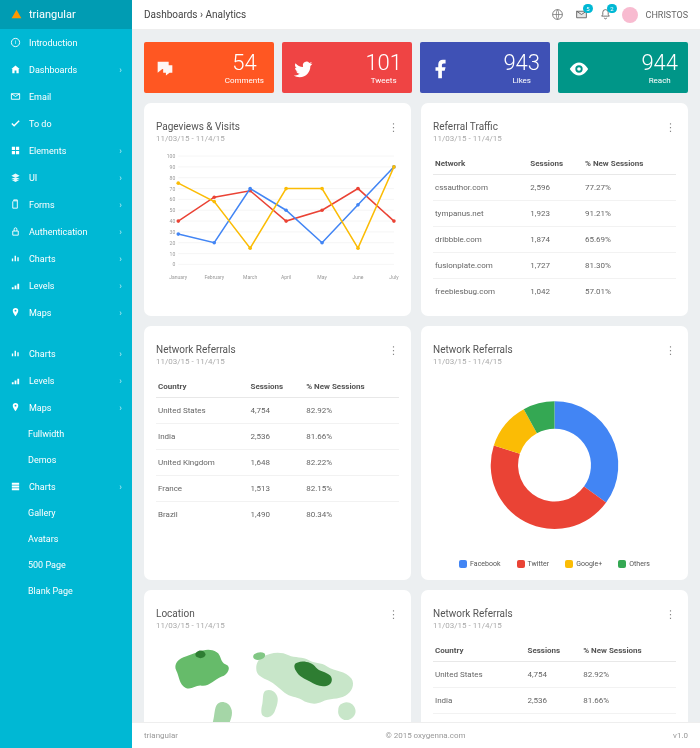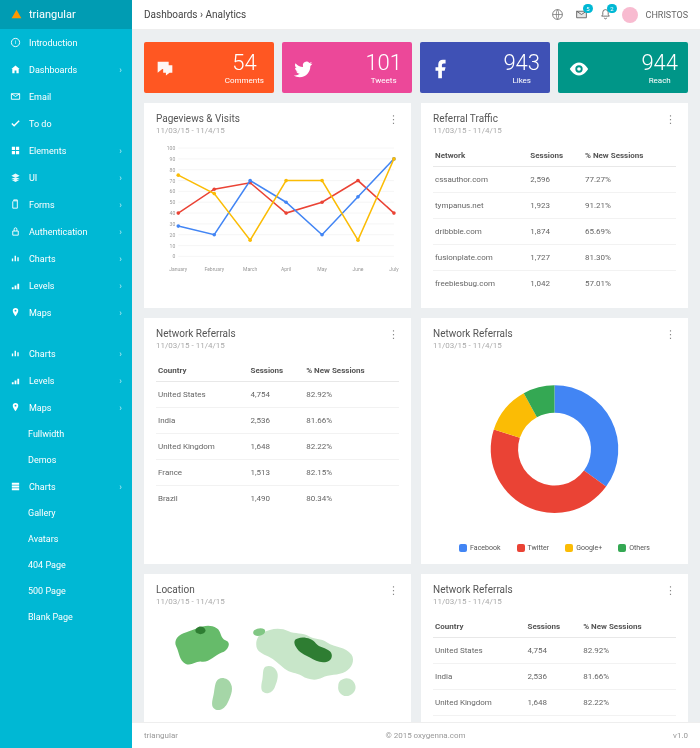--- a/index.html
+++ b/index.html
@@ -24,21 +24,21 @@
 .avatar{width:16px;height:16px;border-radius:50%;background:#f8bbd0}
 .user{font-size:9px;color:#666}
 .content{flex:1;overflow:auto;padding:12px}
 .stats{display:grid;grid-template-columns:repeat(4,1fr);gap:8px;margin-bottom:10px}
 .stat{color:#fff;padding:10px 10px 8px;border-radius:2px;display:flex;align-items:center;gap:6px}
 .stat .sic{width:22px;height:22px}
 .stat .sv{margin-left:auto;text-align:center}
 .stat .num{font-size:22px;font-weight:300;line-height:1}
 .stat .nlbl{font-size:8px;margin-top:2px}
 .cards{display:grid;grid-template-columns:1fr 1fr;gap:10px}
-.card{background:#fff;border-radius:0;padding:10px 12px 12px}
+.card{background:#fff;border-radius:7px;padding:18px 12px 12px}
 .card-h{display:flex;align-items:flex-start;margin-bottom:8px}
 .card-h .ct{font-size:10px;color:#555}
 .card-h .cs{font-size:8px;color:#aaa;margin-top:2px}
 .card-h .more{margin-left:auto;cursor:pointer;color:#888;font-size:11px}
 table{width:100%;border-collapse:collapse;font-size:8px}
 th{text-align:left;padding:8px 2px 6px;font-weight:700;color:#555;border-bottom:1px solid #e8e8e8}
 td{padding:8px 2px;border-bottom:1px solid #f2f2f2;color:#666}
 tr:last-child td{border-bottom:none}
 .footer{background:#fff;height:26px;display:flex;align-items:center;padding:0 12px;font-size:8px;color:#999;border-top:1px solid #eee}
 .footer .spacer{flex:1}
@@ -194,21 +194,20 @@
     <span class="ic">
             <svg viewBox="0 0 24 24" width="11" height="11">
               <path fill="#fff" d="M4 4h16v4H4zM4 10h16v4H4zM4 16h16v4H4z"></path>
             </svg>
           </span>
     <span class="lbl">Charts</span>
     <span class="chev">›</span>
   </div>
         <div class="nav-sub">Gallery</div>
         <div class="nav-sub">Avatars</div>
-        <div class="nav-sub">404 Page</div>
         <div class="nav-sub">500 Page</div>
         <div class="nav-sub">Blank Page</div>
       </div>
   </div>
   <div class="main">
     <div class="topbar">
       <div class="breadcrumb">Dashboards › Analytics</div>
       <div class="spacer"></div>
       <div class="top-ic">
           <svg width="13" height="13" viewBox="0 0 24 24">
@@ -239,21 +238,21 @@
     <span class="sic">
               <svg viewBox="0 0 24 24" width="22" height="22">
                 <path fill="#fff" d="M4 4h12v8H9l-5 4zM10 8h10v8h-3l-4 3v-3h-3z" opacity=".95"></path>
               </svg>
             </span>
     <span class="sv">
               <div class="num">54</div>
               <div class="nlbl">Comments</div>
             </span>
   </div>
-  <div class="stat" style="background:#ec4899">
+  <div class="stat" style="background:#ef4444">
     <span class="sic">
               <svg viewBox="0 0 24 24" width="22" height="22">
                 <path fill="#fff" d="M22 5.9c-.7.3-1.5.6-2.3.7.8-.5 1.5-1.3 1.8-2.2-.8.5-1.7.8-2.6 1A4 4 0 0 0 12 9c0 .3 0 .6.1.9-3.3-.2-6.3-1.8-8.3-4.2-.3.6-.5 1.3-.5 2 0 1.4.7 2.6 1.8 3.3-.7 0-1.3-.2-1.8-.5 0 2 1.4 3.6 3.2 4-.3.1-.7.1-1.1.1l-.8-.1c.5 1.6 2 2.8 3.8 2.8A8 8 0 0 1 2 19c1.8 1.2 4 1.9 6.3 1.9 7.5 0 11.7-6.3 11.7-11.7v-.5c.8-.6 1.5-1.3 2-2.1z"></path>
               </svg>
             </span>
     <span class="sv">
               <div class="num">101</div>
               <div class="nlbl">Tweets</div>
             </span>
   </div>

